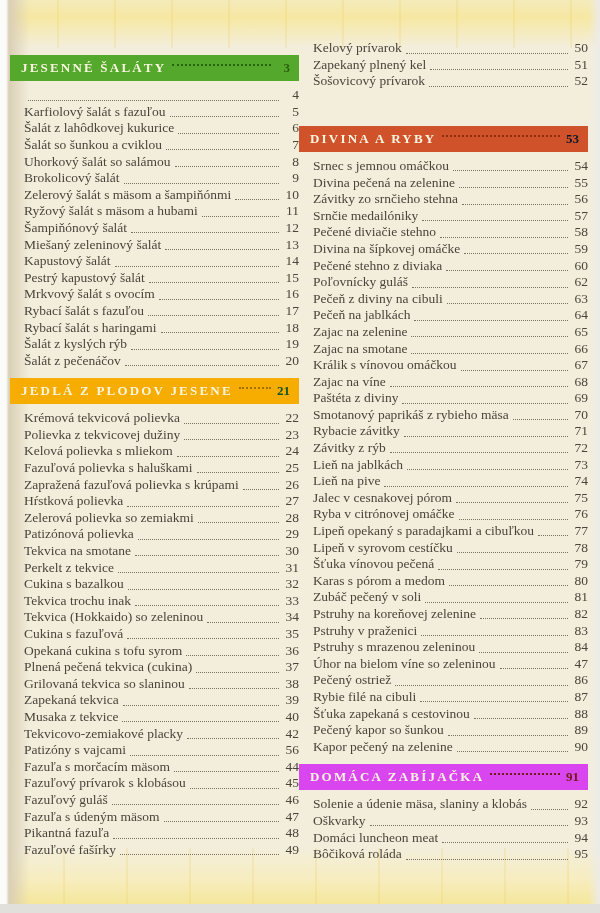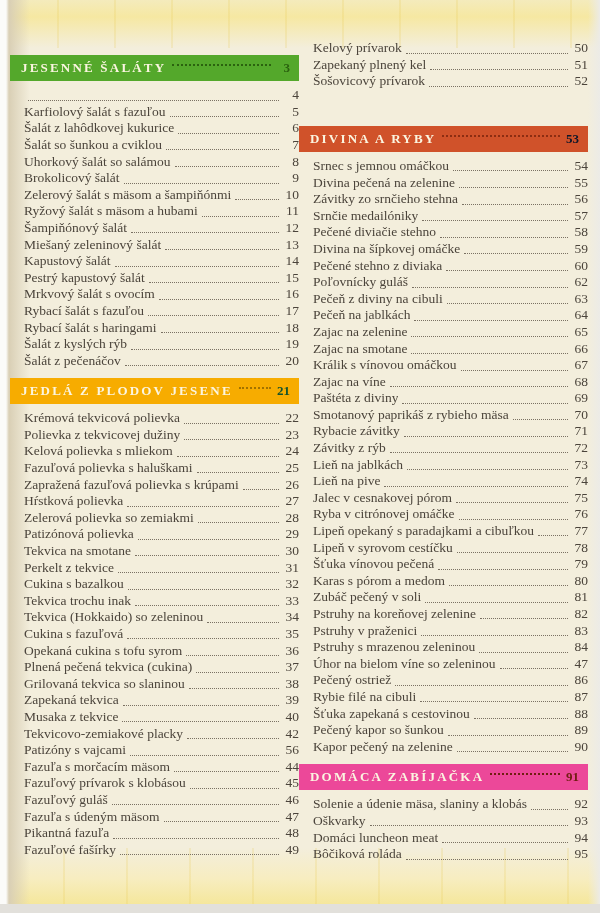--- a/index.html
+++ b/index.html
@@ -489,21 +489,21 @@
         <div class="toc-item">
           <span class="ilabel">Pečený kapor so šunkou</span>
           <span class="dots"></span>
           <span class="ipage">89</span>
         </div>
         <div class="toc-item">
           <span class="ilabel">Kapor pečený na zelenine</span>
           <span class="dots"></span>
           <span class="ipage">90</span>
         </div>
-        <div class="toc-header" style="background-color: #ec4899;">
+        <div class="toc-header" style="background-color: #d946ef;">
           <span class="hlabel">DOMÁCA ZABÍJAČKA</span>
           <span class="dots" style="border-color: rgb(112, 30, 16);"></span>
           <span class="hpage" style="color: rgb(112, 30, 16);">91</span>
         </div>
         <div class="toc-item">
           <span class="ilabel">Solenie a údenie mäsa, slaniny a klobás</span>
           <span class="dots"></span>
           <span class="ipage">92</span>
         </div>
         <div class="toc-item">

